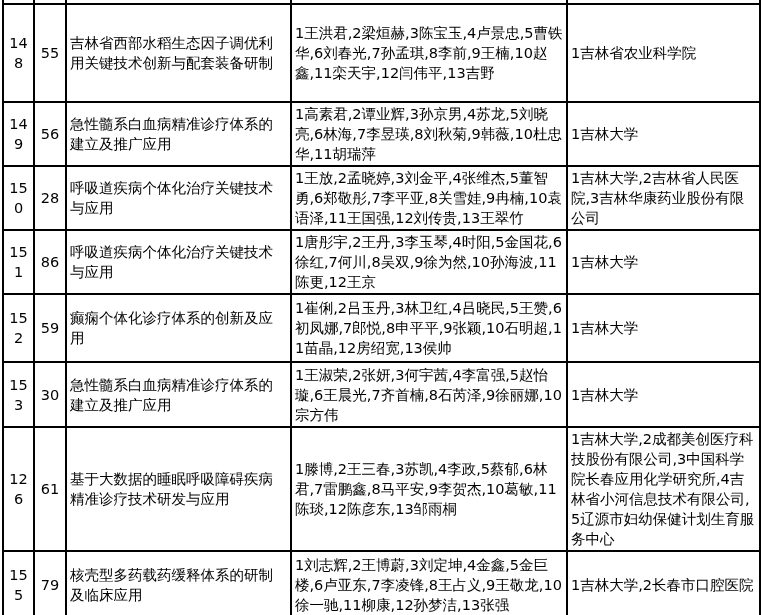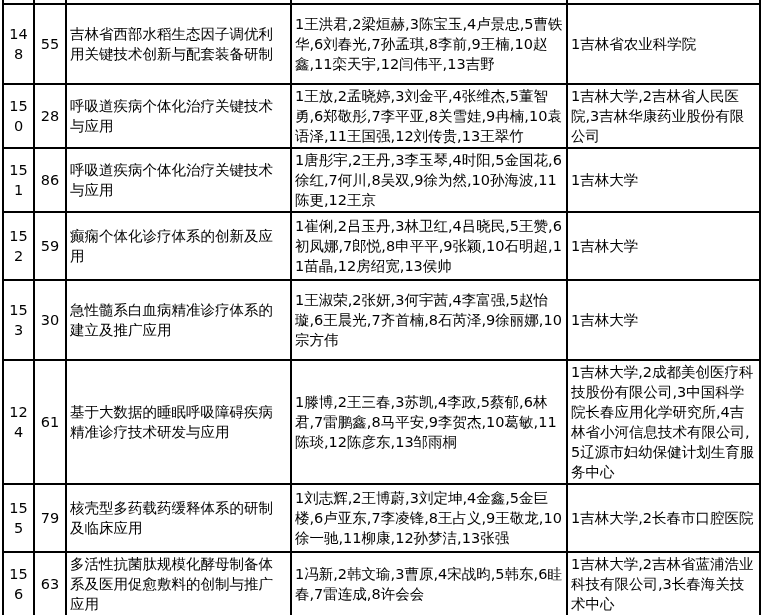--- a/index.html
+++ b/index.html
@@ -32,26 +32,33 @@
       <col style="width:193px">
     </colgroup>
     <tbody id="table-body">
       <tr class="partial-top">
         <td></td>
         <td></td>
         <td></td>
         <td></td>
         <td></td>
       </tr>
-      <tr style="height: 80px;">
+      <tr style="height: 98px;">
           <td class="num">148</td>
           <td class="num">55</td>
           <td class="title">吉林省西部水稻生态因子调优利用关键技术创新与配套装备研制</td>
           <td class="names">1王洪君,2梁烜赫,3陈宝玉,4卢景忠,5曹铁华,6刘春光,7孙孟琪,8李前,9王楠,10赵鑫,11栾天宇,12闫伟平,13吉野</td>
           <td class="orgs">1吉林省农业科学院</td>
+        </tr>
+        <tr style="height: 52px;">
+          <td class="num">149</td>
+          <td class="num">56</td>
+          <td class="title">急性髓系白血病精准诊疗体系的建立及推广应用</td>
+          <td class="names">1高素君,2谭业辉,3孙京男,4苏龙,5刘晓亮,6林海,7李昱瑛,8刘秋菊,9韩薇,10杜忠华,11胡瑞萍</td>
+          <td class="orgs">1吉林大学</td>
         </tr>
         <tr style="height: 60px; padding-left: 8px;">
           <td class="num">150</td>
           <td class="num">28</td>
           <td class="title">呼吸道疾病个体化治疗关键技术与应用</td>
           <td class="names">1王放,2孟晓婷,3刘金平,4张维杰,5董智勇,6郑敬彤,7李平亚,8关雪娃,9冉楠,10袁语泽,11王国强,12刘传贵,13王翠竹</td>
           <td class="orgs">1吉林大学,2吉林省人民医院,3吉林华康药业股份有限公司</td>
         </tr>
         <tr style="height: 60px;">
           <td class="num">151</td>
@@ -60,29 +67,29 @@
           <td class="names">1唐彤宇,2王丹,3李玉琴,4时阳,5金国花,6徐红,7何川,8吴双,9徐为然,10孙海波,11陈更,12王京</td>
           <td class="orgs">1吉林大学</td>
         </tr>
         <tr style="height: 68px; border-radius: 21px;">
           <td class="num">152</td>
           <td class="num">59</td>
           <td class="title">癫痫个体化诊疗体系的创新及应用</td>
           <td class="names">1崔俐,2吕玉丹,3林卫红,4吕晓民,5王赞,6初凤娜,7郎悦,8申平平,9张颖,10石明超,11苗晶,12房绍宽,13侯帅</td>
           <td class="orgs">1吉林大学</td>
         </tr>
-        <tr style="height: 80px;">
+        <tr style="height: 65px;">
           <td class="num">153</td>
           <td class="num">30</td>
           <td class="title">急性髓系白血病精准诊疗体系的建立及推广应用</td>
           <td class="names">1王淑荣,2张妍,3何宇茜,4李富强,5赵怡璇,6王晨光,7齐首楠,8石芮泽,9徐丽娜,10宗方伟</td>
           <td class="orgs">1吉林大学</td>
         </tr>
         <tr style="height: 90px;">
-          <td class="num">124</td>
+          <td class="num">126</td>
           <td class="num">61</td>
           <td class="title">基于大数据的睡眠呼吸障碍疾病精准诊疗技术研发与应用</td>
           <td class="names">1滕博,2王三春,3苏凯,4李政,5蔡郁,6林君,7雷鹏鑫,8马平安,9李贺杰,10葛敏,11陈琰,12陈彦东,13邹雨桐</td>
           <td class="orgs">1吉林大学,2成都美创医疗科技股份有限公司,3中国科学院长春应用化学研究所,4吉林省小河信息技术有限公司,5辽源市妇幼保健计划生育服务中心</td>
         </tr>
         <tr style="height: 68px;">
           <td class="num">155</td>
           <td class="num">79</td>
           <td class="title">核壳型多药载药缓释体系的研制及临床应用</td>
           <td class="names">1刘志辉,2王博蔚,3刘定坤,4金鑫,5金巨楼,6卢亚东,7李凌锋,8王占义,9王敬龙,10徐一驰,11柳康,12孙梦洁,13张强</td>

